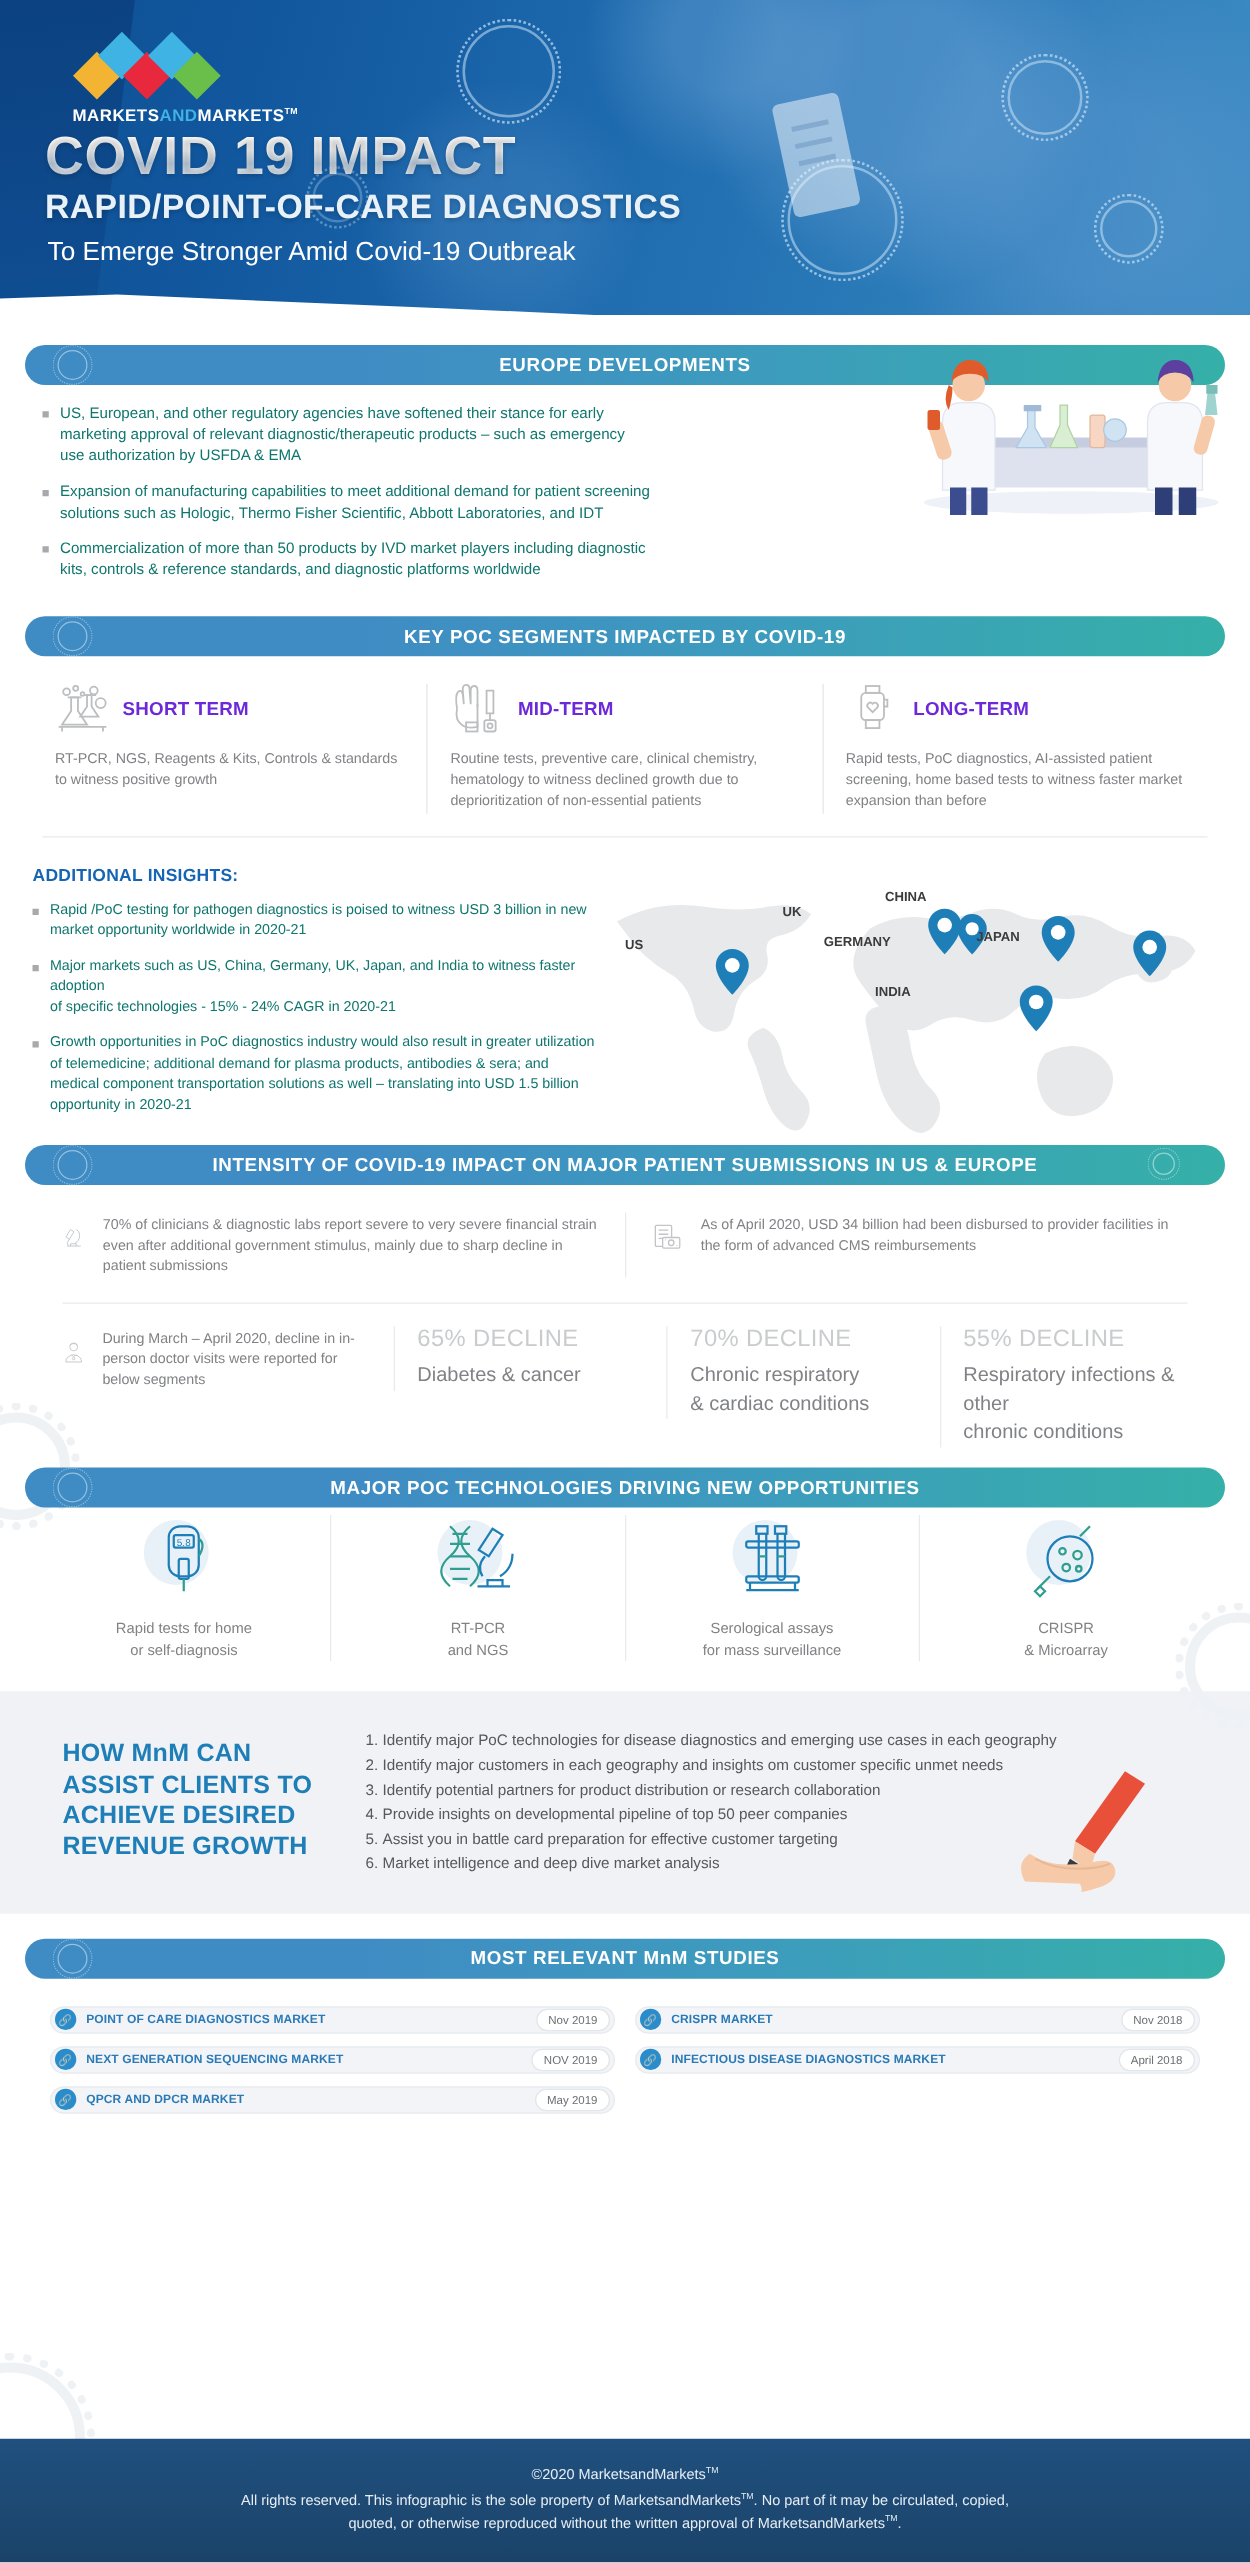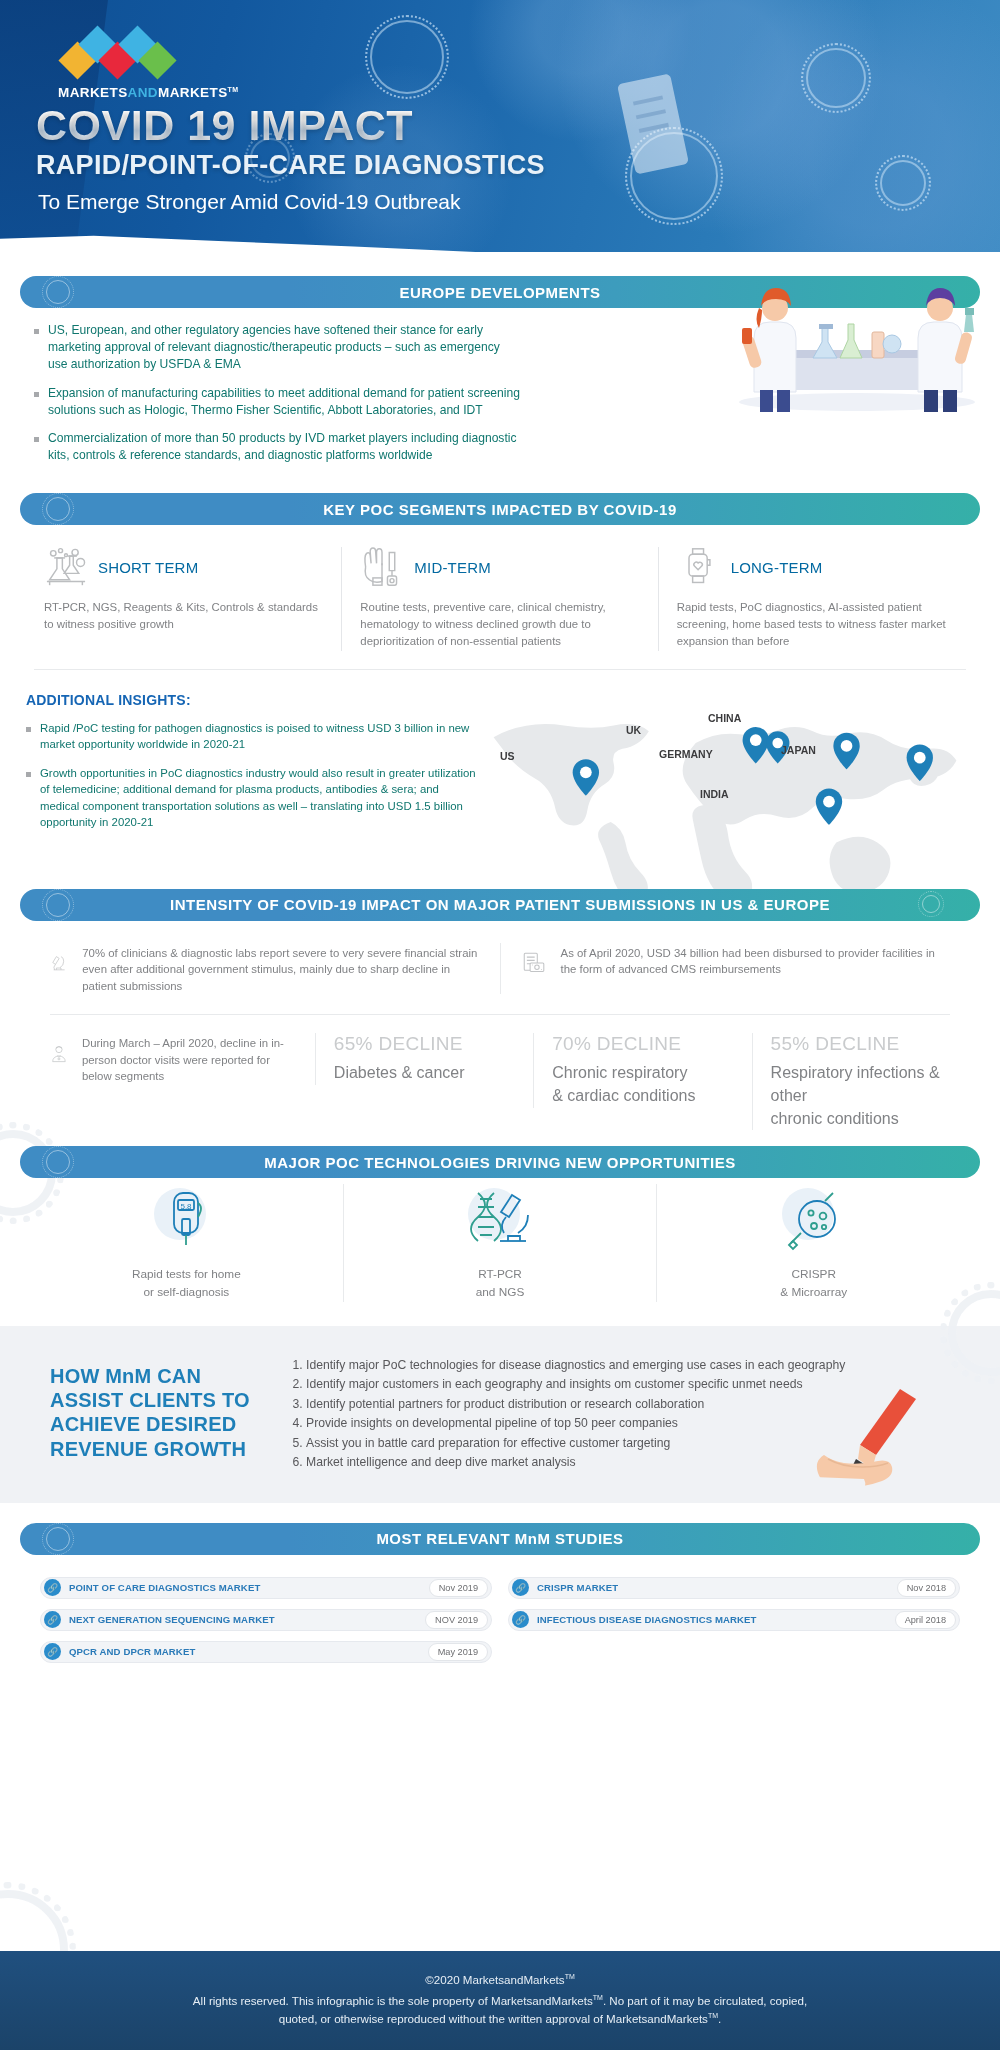--- a/index.html
+++ b/index.html
@@ -105,21 +105,21 @@
   .bullet .tx { font-size:12.1px; line-height:1.42; color:#0f766e; }
   .lab-art {
     position:absolute; right:8px; top:0px; width:270px; height:170px;
   }
 
   
   .seg-wrap { display:flex; padding:22px 26px 8px 26px; }
   .seg { flex:1; padding:0 18px; position:relative; }
   .seg + .seg { border-left:1px solid #e4e6e9; }
   .seg-head { display:flex; align-items:center; gap:10px; margin-bottom:12px; }
-  .seg-title { color:#0369a1; font-size:15px; font-weight:normal; letter-spacing:.2px; }
+  .seg-title { color:#6d28d9; font-size:15px; font-weight:bold; letter-spacing:.2px; }
   .seg-body { font-size:11.4px; line-height:1.5; color:#808285; }
   .ic { width:44px; height:40px; flex:0 0 auto; }
 
   .hr-light { height:1px; background:#e8eaec; margin:10px 34px 0 34px; }
 
   
   .ai-wrap { position:relative; padding:22px 26px 12px 26px; display:flex; }
   .ai-left { width:450px; }
   .ai-title { color:#1565b4; font-size:14px; font-weight:bold; margin-bottom:12px; letter-spacing:.2px; }
   .ai-bullets .bullet { margin-bottom:12px; }
@@ -354,20 +354,25 @@
   <div class="hr-light"></div>
 </div>
 
 <div class="ai-wrap layer">
   <div class="ai-left">
     <div class="ai-title">ADDITIONAL INSIGHTS:</div>
     <div class="ai-bullets">
       <div class="bullet">
         <span class="sq"></span>
         <span class="tx">Rapid /PoC testing for pathogen diagnostics is poised to witness USD 3 billion in new market opportunity worldwide in 2020-21</span>
+      </div>
+      <div class="bullet">
+        <span class="sq"></span>
+        <span class="tx" style="white-space:pre-line">Major markets such as US, China, Germany, UK, Japan, and India to witness faster adoption
+of specific technologies - 15% - 24% CAGR in 2020-21</span>
       </div>
       <div class="bullet">
         <span class="sq"></span>
         <span class="tx">Growth opportunities in PoC diagnostics industry would also result in greater utilization of telemedicine; additional demand for plasma products, antibodies &amp; sera; and medical component transportation solutions as well – translating into USD 1.5 billion opportunity in 2020-21</span>
       </div>
     </div>
   </div>
 
   <div class="map-area">
     <svg class="map-svg" viewBox="0 0 340 175">
@@ -497,20 +502,38 @@
           <path d="M38 28 q-7 8-2 16"></path>
           <path d="M50 44 q10-6 10-18"></path>
           <path d="M32 52 h26"></path>
             <path d="M40 52 v-5 h12 v5"></path>
         </svg>
       </div>
       <div class="tech-lbl" style="white-space:pre-line">RT-PCR
 and NGS</div>
     </div>
 
+    <div class="tech-cell">
+      <div class="tech-ic">
+        <span class="blob"></span>
+        <svg width="58" height="62" viewBox="0 0 58 62" style="position:relative" fill="none" stroke="#1e7fb8" stroke-width="1.8">
+          <rect x="16" y="4" width="9" height="6"></rect>
+            <rect x="31" y="4" width="9" height="6"></rect>
+          <path d="M18 10 v34 a3 3 0 0 0 6 0 v-34"></path>
+          <path d="M33 10 v34 a3 3 0 0 0 6 0 v-34"></path>
+          <path d="M18 28 h6 M33 28 h6" stroke="#2f9e8f"></path>
+          <rect x="8" y="16" width="42" height="5" rx="1.5"></rect>
+          <rect x="8" y="44" width="42" height="5" rx="1.5"></rect>
+          <path d="M11 49 v6 M47 49 v6"></path>
+            <path d="M8 55 h42"></path>
+        </svg>
+      </div>
+      <div class="tech-lbl" style="white-space:pre-line">Serological assays
+for mass surveillance</div>
+    </div>
 
     <div class="tech-cell">
       <div class="tech-ic">
         <span class="blob"></span>
         <svg width="58" height="62" viewBox="0 0 58 62" style="position:relative" fill="none" stroke="#1e7fb8" stroke-width="1.8">
           <circle cx="32" cy="30" r="18"></circle>
           <circle cx="26" cy="24" r="2.6" stroke="#2f9e8f"></circle>
             <circle cx="38" cy="27" r="3.4" stroke="#2f9e8f"></circle>
           <circle cx="29" cy="37" r="3" stroke="#2f9e8f"></circle>
             <circle cx="39" cy="38" r="2.2" stroke="#2f9e8f"></circle>

